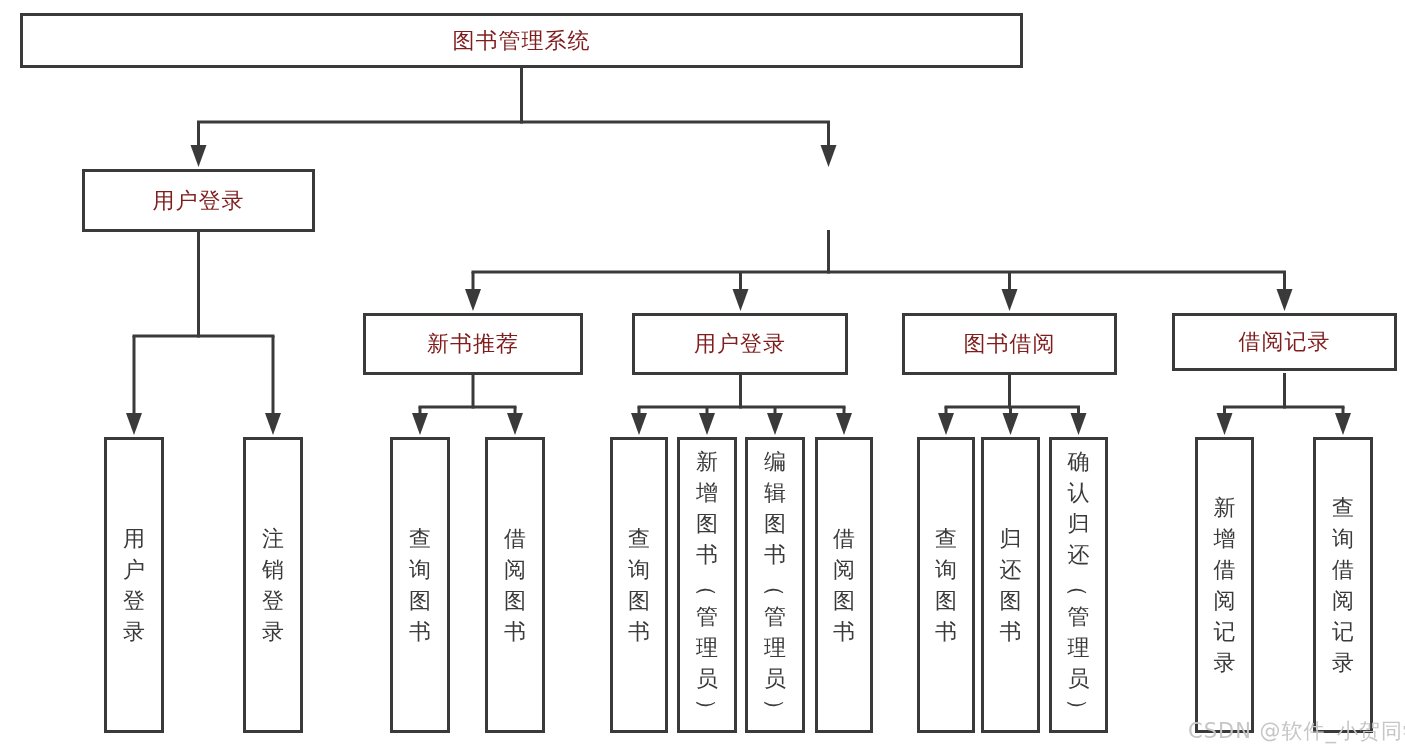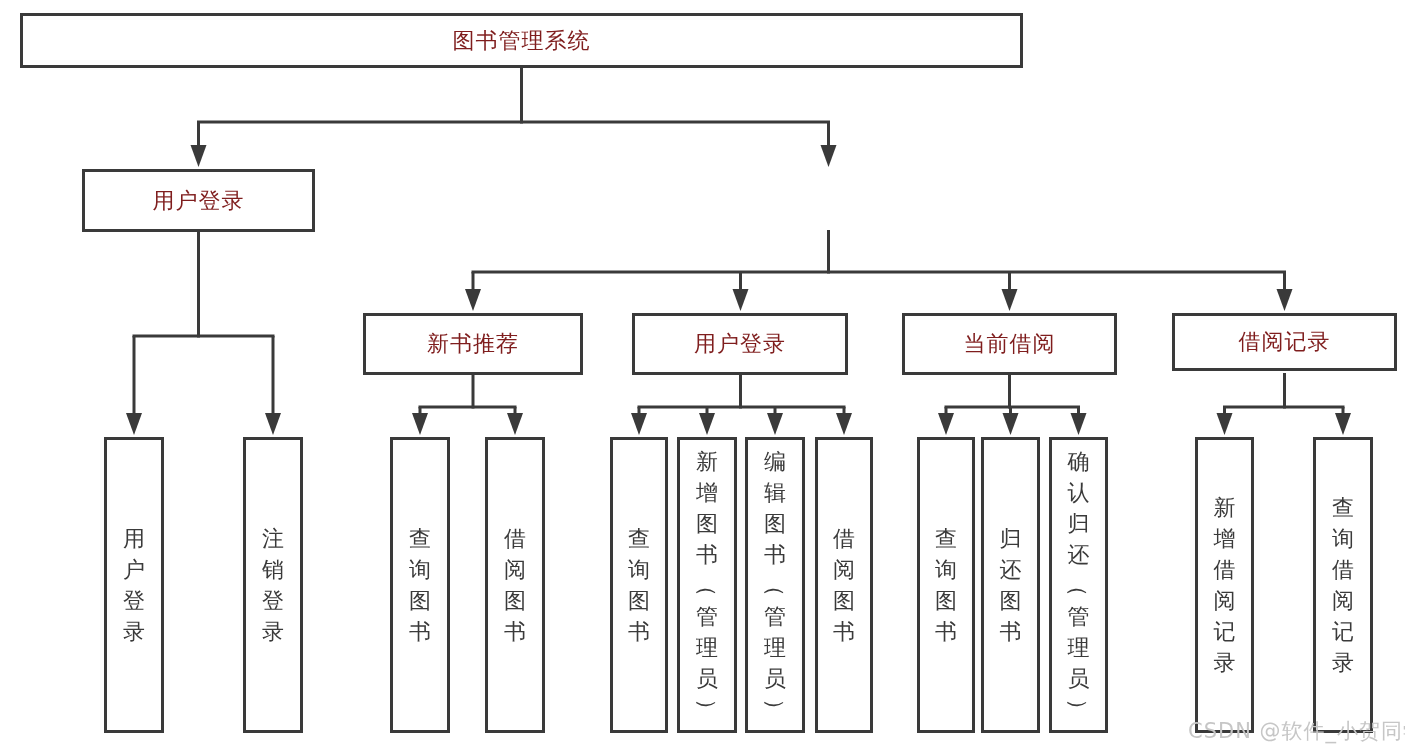--- a/index.html
+++ b/index.html
@@ -135,21 +135,21 @@
       <polygon points="1335,413 1351,413 1343,435"></polygon>
     </g>
   </svg>
 
   <div class="node root">图书管理系统</div>
 
   <div class="node l2a">用户登录</div>
 
   <div class="node l3a">新书推荐</div>
   <div class="node l3b">用户登录</div>
-  <div class="node l3c">当前借阅</div>
+  <div class="node l3c">图书借阅</div>
   <div class="node l3d">借阅记录</div>
 
   <div class="leaf a1">
       <span class="vchar">用</span>
       <span class="vchar">户</span>
       <span class="vchar">登</span>
       <span class="vchar">录</span>
     </div>
   <div class="leaf a2">
       <span class="vchar">注</span>

